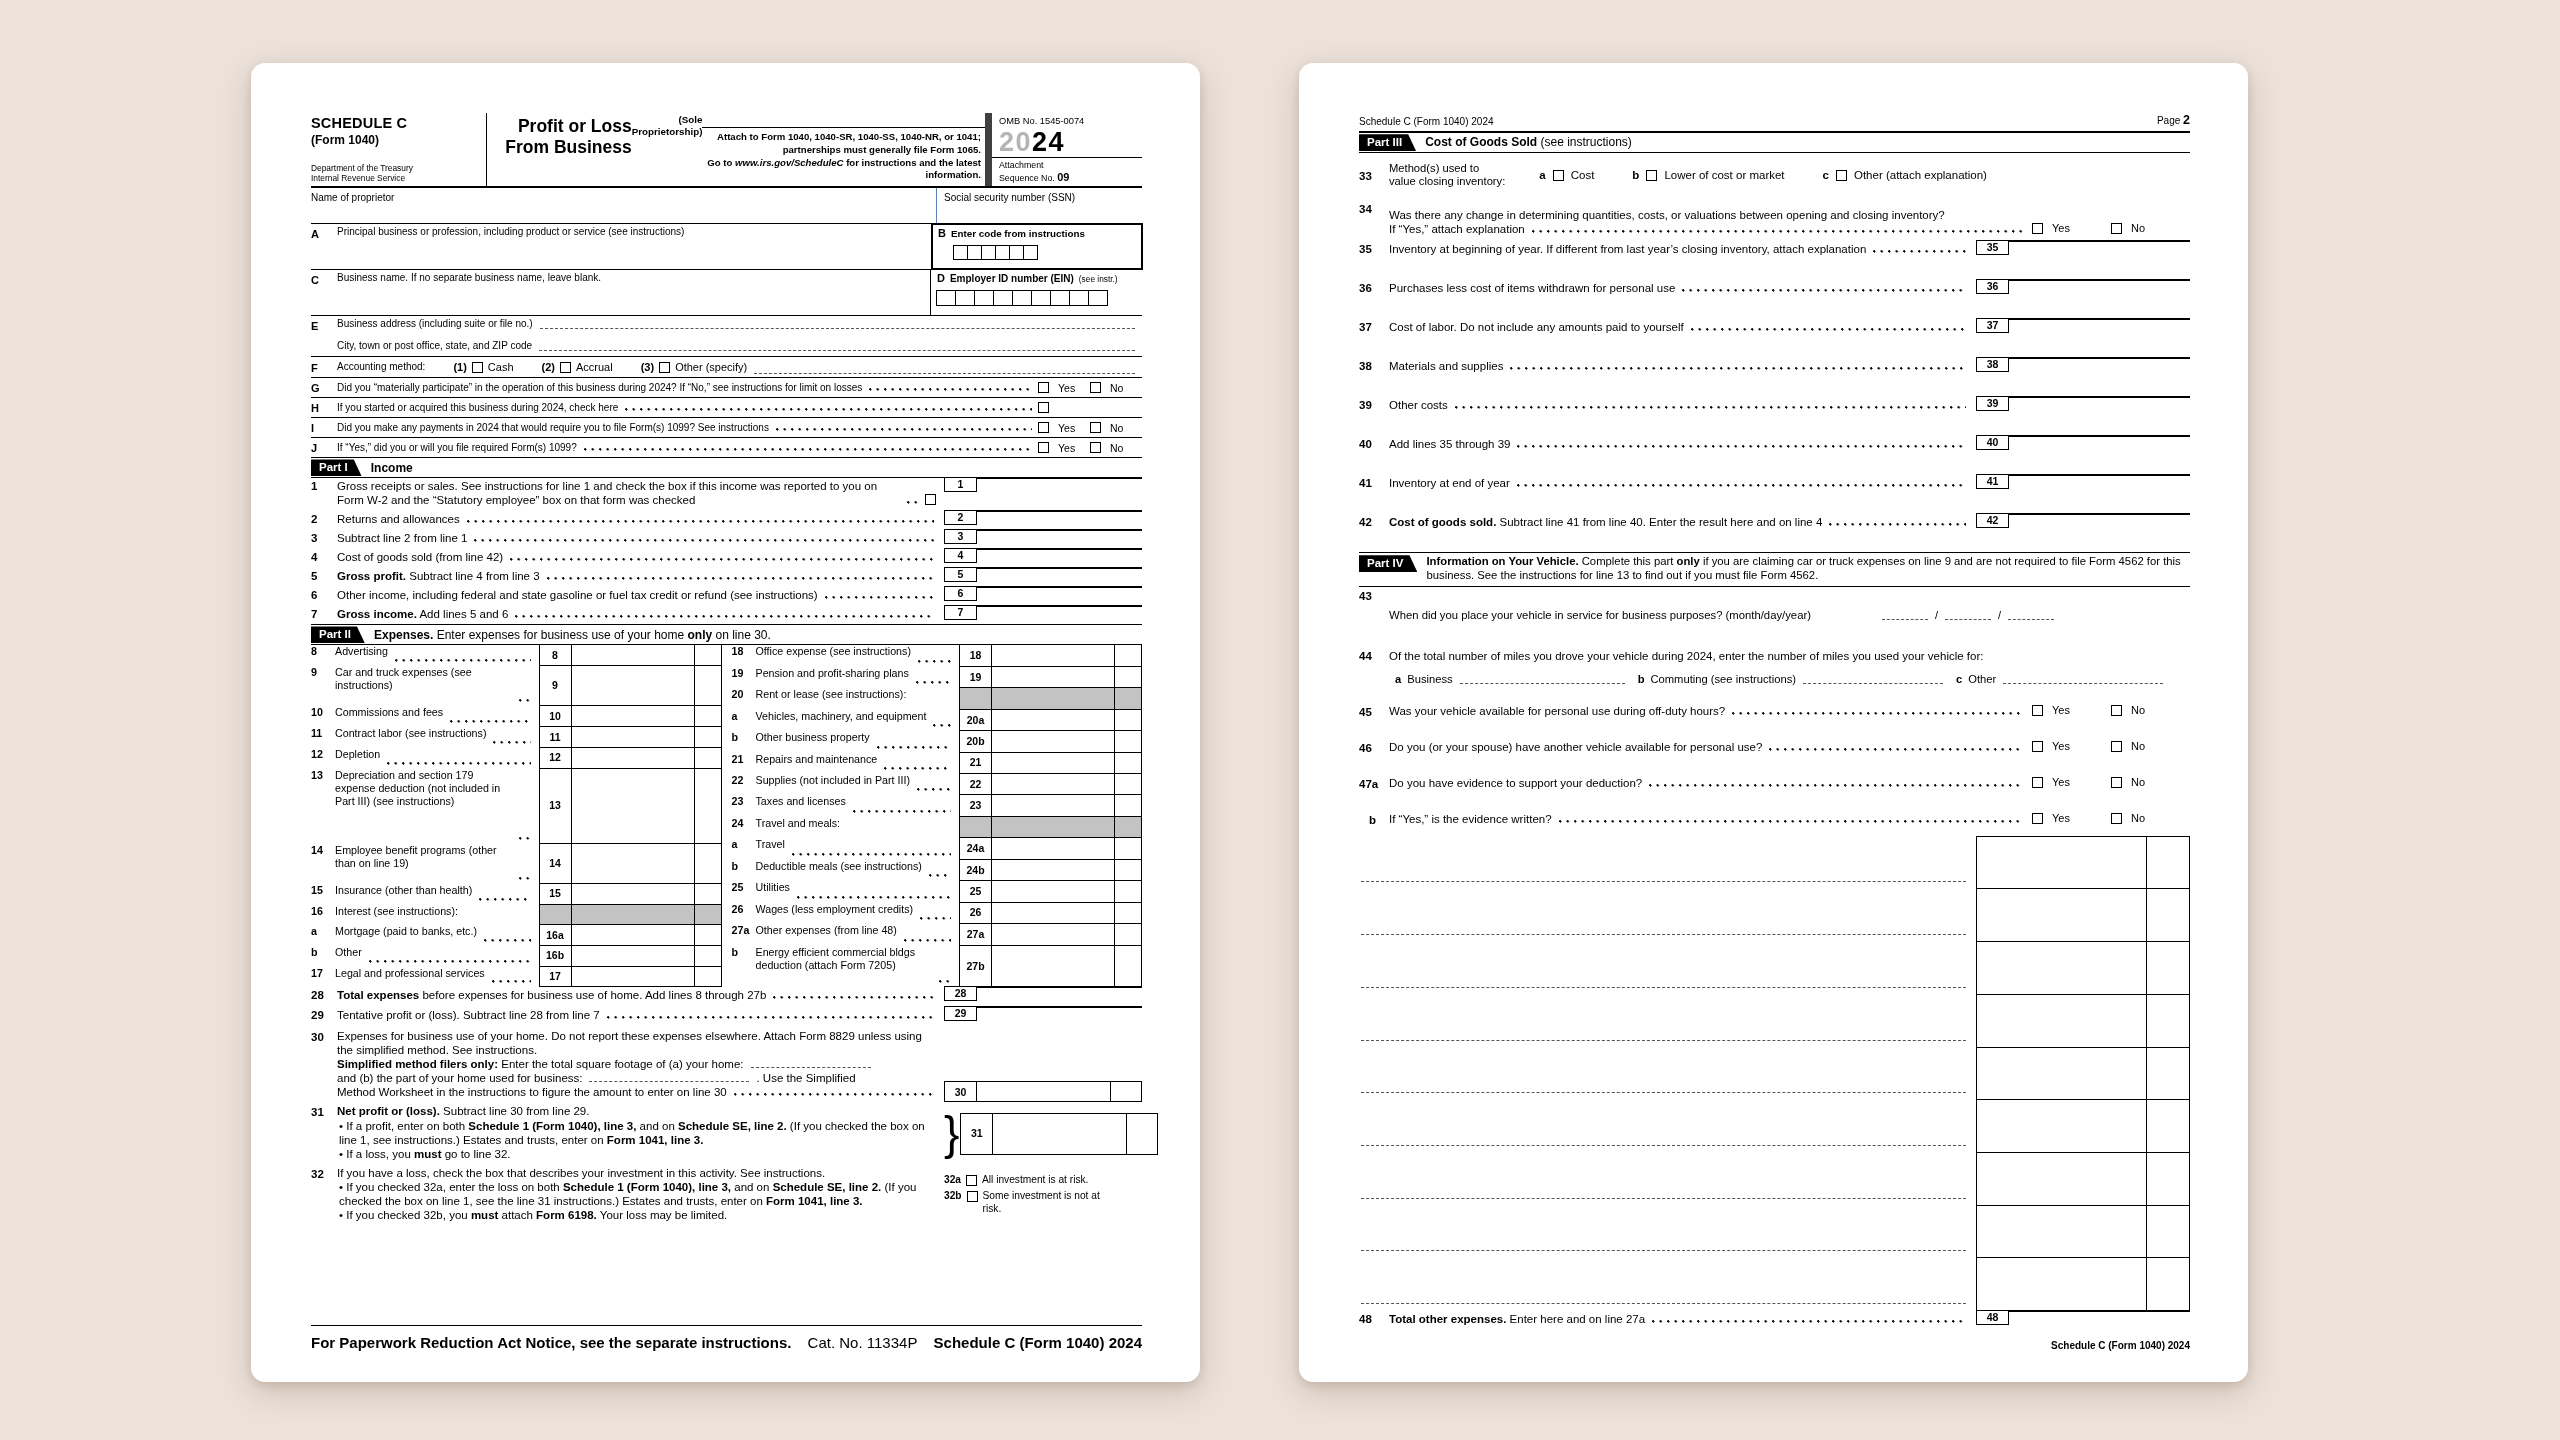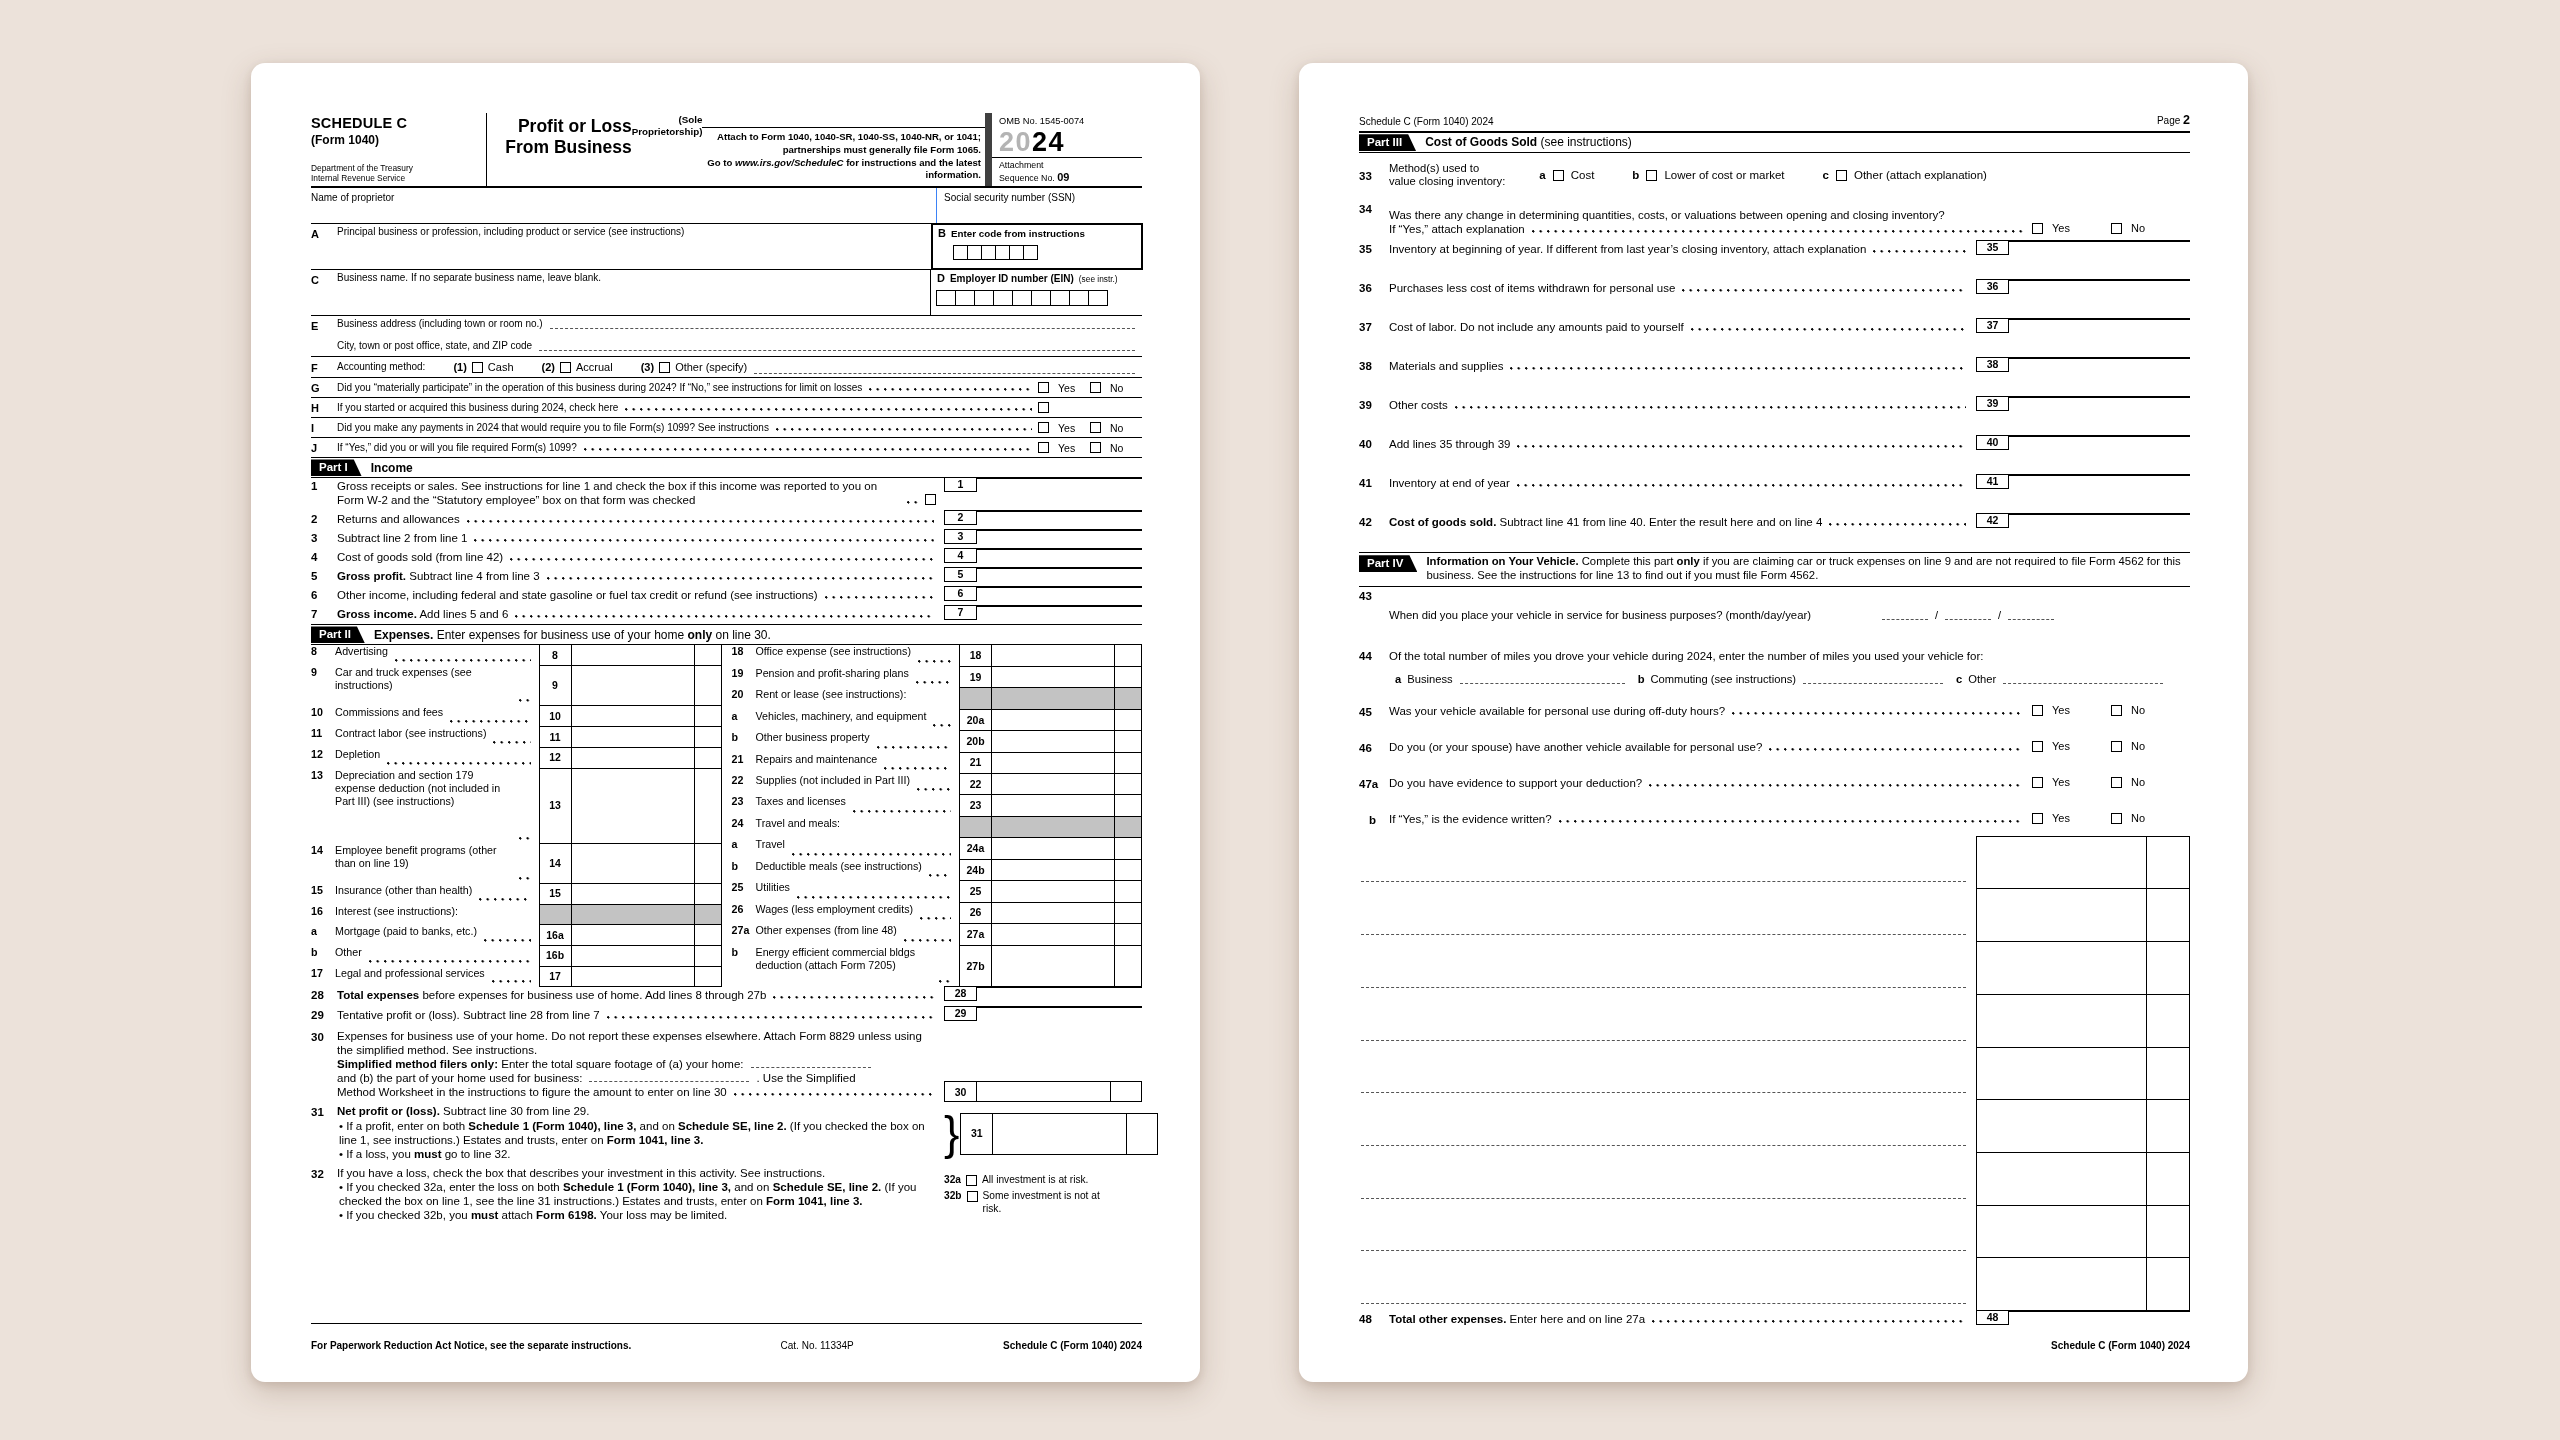--- a/index.html
+++ b/index.html
@@ -96,21 +96,21 @@
 .boxline{display:flex;height:21px}
 .tb-right31{flex-direction:row;align-items:center;justify-content:flex-start}
 .brace{font-size:46px;font-weight:400;line-height:.85;flex:none;margin-right:1px}
 .boxcol31{flex:1}
 .boxline31{display:flex;height:42px}
 .tb-right32{justify-content:center}
 .riskline{font-size:10.2px;display:flex;align-items:flex-start;gap:5px;margin:2px 0}
 .riskline .cb{margin-top:1px}
 .riskn{font-weight:bold;flex:none}
 .risklbl{max-width:118px}
-.pfooter{margin-top:auto;border-top:1.8px solid #000;display:flex;align-items:flex-end;padding-top:16px;font-size:10px}
+.pfooter{margin-top:auto;border-top:1.8px solid #000;display:flex;align-items:flex-end;padding-top:8px;font-size:15px}
 .pf-left{font-weight:bold}
 .pf-cat{flex:1;text-align:center}
 .pf-right{font-weight:bold}
 
 .p2hdr{display:flex;align-items:flex-end;border-bottom:2px solid #000;padding-bottom:3px;font-size:10px}
 .pgno{margin-left:auto}
 .pgnum{font-size:12.5px}
 .p2row{min-height:40px}
 .p2lblwrap{align-items:center}
 .p2dots{align-self:center;margin-bottom:-4px}
@@ -232,21 +232,21 @@
             <span class="einbox"></span>
             <span class="einbox"></span>
         </div>
       </div>
     </div>
 
     <div class="idrow erow1">
       <span class="ltr">E</span>
       <div class="ecol">
         <div class="eline">
-          <span class="flabel">Business address (including town or room no.)</span>
+          <span class="flabel">Business address (including suite or file no.)</span>
           <span class="fill"></span>
         </div>
         <div class="eline">
           <span class="flabel">City, town or post office, state, and ZIP code</span>
           <span class="fill"></span>
         </div>
       </div>
     </div>
 
     <div class="idrow frow">

